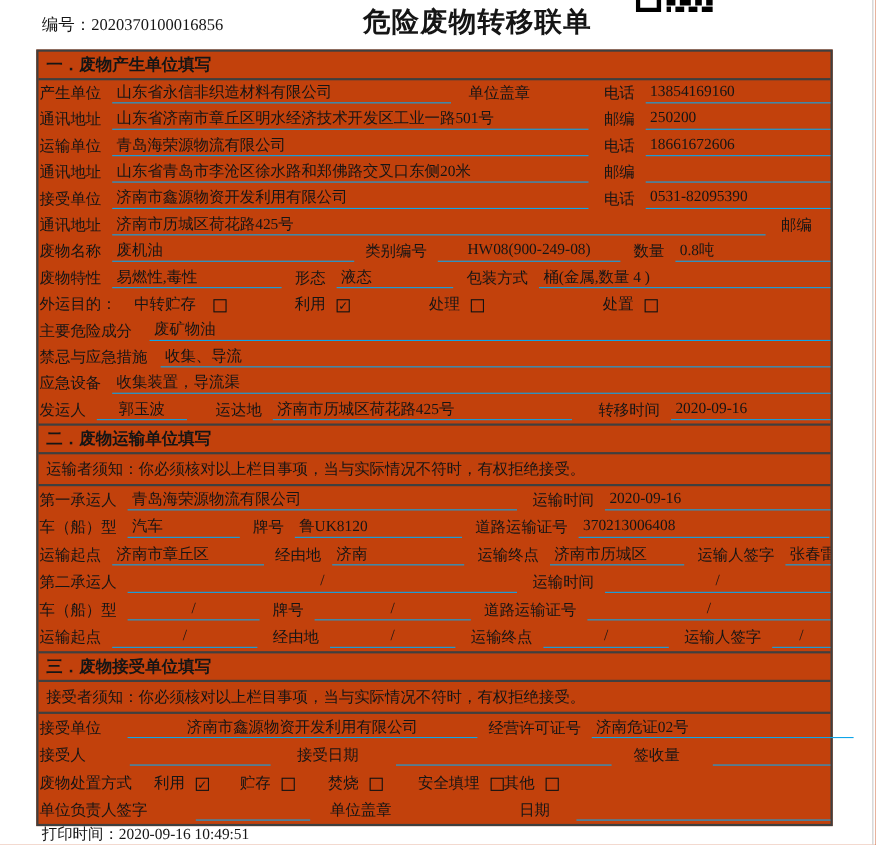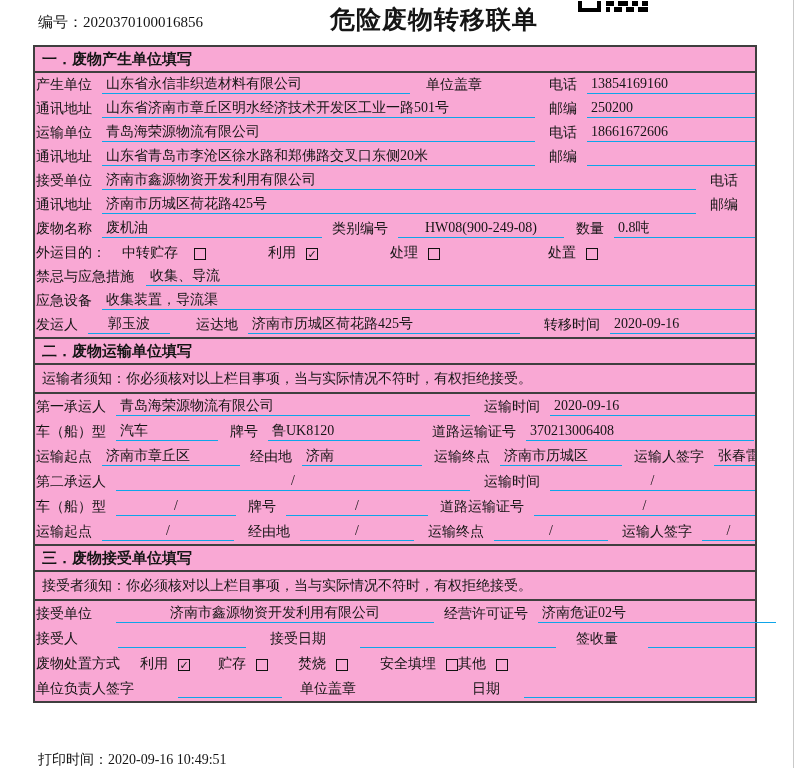--- a/index.html
+++ b/index.html
@@ -11,21 +11,21 @@
   .page-edge{position:absolute;top:0;bottom:0;right:2px;width:1px;background:#c9c9c9;}
   
   .doc-header{position:absolute;left:0;top:0;width:796px;height:44px;}
   .serial{position:absolute;left:38px;top:13px;font-size:15px;white-space:nowrap;}
   .doc-title{
     position:absolute;left:330px;top:3px;font-size:25px;font-weight:bold;
     font-family:"Liberation Sans","DejaVu Sans",sans-serif;letter-spacing:1px;white-space:nowrap;
   }
   .qr{position:absolute;left:578px;top:0;}
   
-  .form{position:absolute;left:33px;top:45px;width:720px;border:2px solid #3f3f3f;background:#f9a8d4;}
+  .form{position:absolute;left:33px;top:45px;width:720px;border:2px solid #3f3f3f;background:#c2410c;}
   .sec{border-bottom:2px solid #3f3f3f;}
   .sec:last-child{border-bottom:none;}
   .sec-header{
     height:24px;display:flex;align-items:center;padding:0 7px;
     font-weight:bold;font-size:15px;font-family:"Liberation Sans","DejaVu Sans",sans-serif;
     border-bottom:2px solid #3f3f3f;white-space:nowrap;
   }
   .notice{height:27px;display:flex;align-items:center;padding:0 7px;border-bottom:2px solid #3f3f3f;white-space:nowrap;}
   .row{display:flex;align-items:flex-end;padding:0 7px 3px 1px;height:24px;box-sizing:border-box;white-space:nowrap;}
   .s2 .row,.s3 .row{height:25px;}
@@ -97,37 +97,46 @@
       <span class="lbl">通讯地址</span>
       <span class="u grow">山东省青岛市李沧区徐水路和郑佛路交叉口东侧20米</span>
       <span class="lbl" style="margin-left:14px">邮编</span>
       <span class="u edge" style="width:160px"></span>
     </div>
 
     <div class="row">
       <span class="lbl">接受单位</span>
       <span class="u grow">济南市鑫源物资开发利用有限公司</span>
       <span class="lbl" style="margin-left:14px">电话</span>
+      <span class="u edge" style="width:160px">0531-82095390</span>
     </div>
 
     <div class="row">
       <span class="lbl">通讯地址</span>
       <span class="u grow">济南市历城区荷花路425号</span>
       <span class="lbl" style="margin-left:14px">邮编</span>
     </div>
 
     <div class="row">
       <span class="lbl">废物名称</span>
       <span class="u" style="width:212px">废机油</span>
       <span class="lbl" style="margin-left:10px">类别编号</span>
       <span class="u ctr" style="width:158px">HW08(900-249-08)</span>
       <span class="lbl" style="margin-left:12px">数量</span>
       <span class="u grow edge">0.8吨</span>
     </div>
 
+    <div class="row">
+      <span class="lbl">废物特性</span>
+      <span class="u" style="width:146px">易燃性,毒性</span>
+      <span class="lbl" style="margin-left:12px">形态</span>
+      <span class="u" style="width:98px">液态</span>
+      <span class="lbl" style="margin-left:12px">包装方式</span>
+      <span class="u grow edge">桶(金属,数量 4 )</span>
+    </div>
 
     <div class="row">
       <span class="lbl">外运目的：</span>
       <span class="lbl" style="margin-left:6px">中转贮存</span>
       <span class="cb" style="margin-left:6px">
           <span></span>
         </span>
       <span class="lbl" style="margin-left:62px">利用</span>
       <span class="cb">
           <span>✓</span>
@@ -135,20 +144,24 @@
       <span class="lbl" style="margin-left:72px">处理</span>
       <span class="cb">
           <span></span>
         </span>
       <span class="lbl" style="margin-left:108px">处置</span>
       <span class="cb">
           <span></span>
         </span>
     </div>
 
+    <div class="row">
+      <span class="lbl">主要危险成分</span>
+      <span class="u grow edge" style="margin-left:6px">废矿物油</span>
+    </div>
 
     <div class="row">
       <span class="lbl">禁忌与应急措施</span>
       <span class="u grow edge" style="margin-left:2px">收集、导流</span>
     </div>
 
     <div class="row">
       <span class="lbl">应急设备</span>
       <span class="u grow edge">收集装置，导流渠</span>
     </div>

